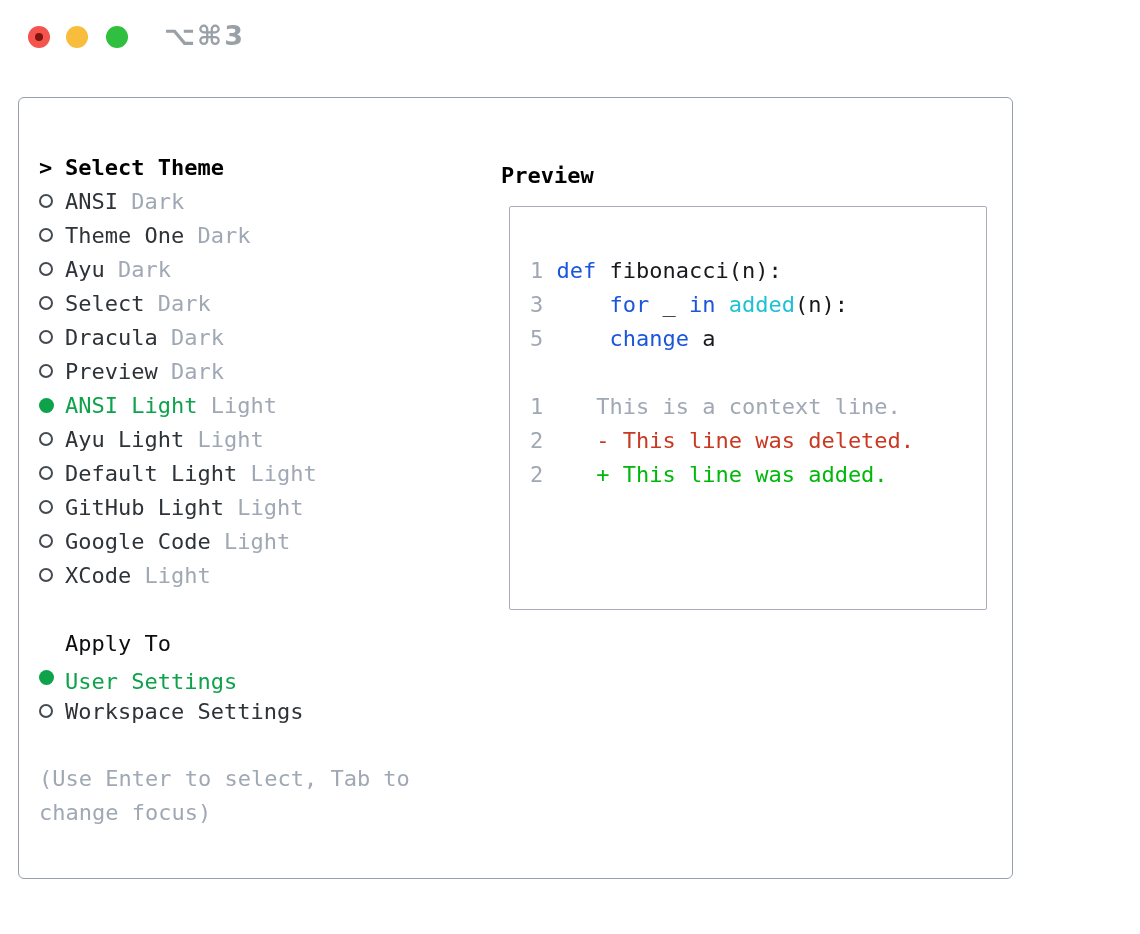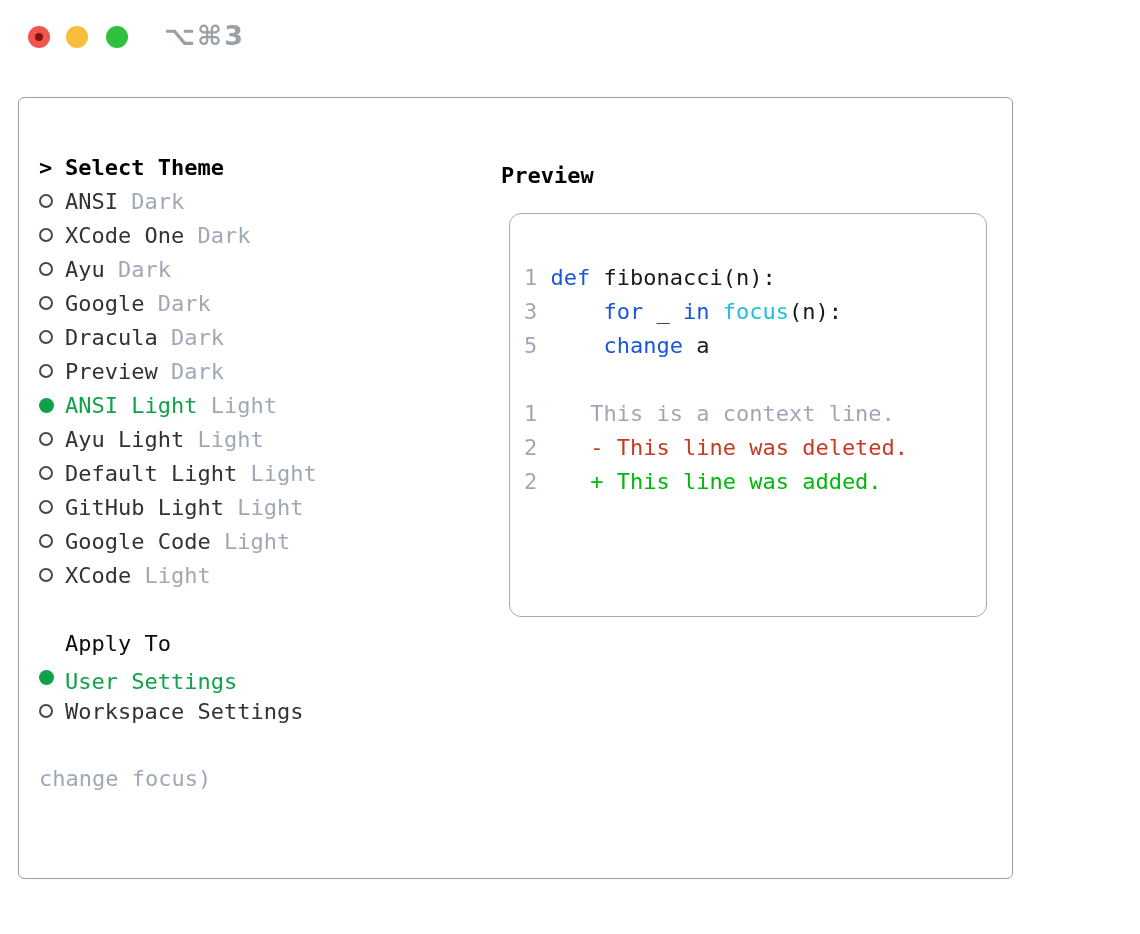--- a/index.html
+++ b/index.html
@@ -51,23 +51,23 @@
   .t-name{color:var(--dark-text);text-align:right;}
   .t-variant{color:var(--muted-gray);margin-left:1ch;}
   .theme-row.selected .t-name{color:var(--selection-green);}
   .apply-hdr{color:var(--black-text);margin-left:26px;}
   .apply-row .t-name{color:var(--dark-text);}
   .apply-row.selected .t-name{color:var(--selection-green);margin-top:8px;}
   .spacer{height:34px;}
   .help{color:var(--muted-gray);line-height:34px;white-space:pre;}
 
   
-  .preview-box{margin-left:8px;margin-top:21px;width:478px;height:404px;
-               border:1.5px solid var(--preview-border);border-radius:12px;
-               padding:47px 0 0 14px;overflow:hidden;}
+  .preview-box{margin-left:8px;margin-top:14px;width:478px;height:404px;
+               border:1.5px solid var(--preview-border);border-radius:2px;
+               padding:47px 0 0 20px;overflow:hidden;}
   .pline{height:34px;line-height:34px;white-space:pre;}
   .lnum{display:inline-block;width:2ch;color:var(--muted-gray);}
   .tk-text{color:#17191d;}
   .tk-keyword{color:var(--keyword-blue);}
   .tk-builtin{color:var(--builtin-cyan);}
   .tk-number{color:var(--number-green);}
   .tk-context{color:var(--muted-gray);}
   .tk-deleted{color:var(--deleted-red);}
   .tk-added{color:var(--added-green);}
 </style>
@@ -85,47 +85,47 @@
 
   <div class="panel">
 
     <div class="left-col">
       <div class="row">
         <span class="icon-col caret">&gt;</span>
         <span class="hdr">Select Theme</span>
       </div>
       <div id="theme-list">
           <div class="row theme-row"><span class="icon-col"><span class="radio"></span></span><span class="t-name">ANSI</span><span class="t-variant">Dark</span></div>
-          <div class="row theme-row"><span class="icon-col"><span class="radio"></span></span><span class="t-name">XCode One</span><span class="t-variant">Dark</span></div>
+          <div class="row theme-row"><span class="icon-col"><span class="radio"></span></span><span class="t-name">Theme One</span><span class="t-variant">Dark</span></div>
           <div class="row theme-row"><span class="icon-col"><span class="radio"></span></span><span class="t-name">Ayu</span><span class="t-variant">Dark</span></div>
-          <div class="row theme-row"><span class="icon-col"><span class="radio"></span></span><span class="t-name">Google</span><span class="t-variant">Dark</span></div>
+          <div class="row theme-row"><span class="icon-col"><span class="radio"></span></span><span class="t-name">Select</span><span class="t-variant">Dark</span></div>
           <div class="row theme-row"><span class="icon-col"><span class="radio"></span></span><span class="t-name">Dracula</span><span class="t-variant">Dark</span></div>
           <div class="row theme-row"><span class="icon-col"><span class="radio"></span></span><span class="t-name">Preview</span><span class="t-variant">Dark</span></div>
           <div class="row theme-row selected"><span class="icon-col"><span class="radio filled"></span></span><span class="t-name">ANSI Light</span><span class="t-variant">Light</span></div>
           <div class="row theme-row"><span class="icon-col"><span class="radio"></span></span><span class="t-name">Ayu Light</span><span class="t-variant">Light</span></div>
           <div class="row theme-row"><span class="icon-col"><span class="radio"></span></span><span class="t-name">Default Light</span><span class="t-variant">Light</span></div>
           <div class="row theme-row"><span class="icon-col"><span class="radio"></span></span><span class="t-name">GitHub Light</span><span class="t-variant">Light</span></div>
           <div class="row theme-row"><span class="icon-col"><span class="radio"></span></span><span class="t-name">Google Code</span><span class="t-variant">Light</span></div>
           <div class="row theme-row"><span class="icon-col"><span class="radio"></span></span><span class="t-name">XCode</span><span class="t-variant">Light</span></div>
         </div>
       <div class="spacer"></div>
       <div class="row apply-hdr">Apply To</div>
       <div id="apply-list" class="">
           <div class="row apply-row selected"><span class="icon-col"><span class="radio filled"></span></span><span class="t-name">User Settings</span></div>
           <div class="row apply-row"><span class="icon-col"><span class="radio"></span></span><span class="t-name">Workspace Settings</span></div>
         </div>
       <div class="spacer"></div>
-      <div class="help" id="help-text"><div>change focus)</div></div>
+      <div class="help" id="help-text"><div>(Use Enter to select, Tab to</div><div>change focus)</div></div>
     </div>
 
     <div class="right-col">
       <div class="row hdr">Preview</div>
       <div class="preview-box" id="preview-box">
           <div class="pline"><span class="lnum">1</span><span class="tk-keyword">def</span><span class="tk-text"> fibonacci(n):</span></div>
-          <div class="pline"><span class="lnum">3</span><span class="tk-text">    </span><span class="tk-keyword">for</span><span class="tk-text"> _ </span><span class="tk-keyword">in</span><span class="tk-text"> </span><span class="tk-builtin">focus</span><span class="tk-text">(n):</span></div>
+          <div class="pline"><span class="lnum">3</span><span class="tk-text">    </span><span class="tk-keyword">for</span><span class="tk-text"> _ </span><span class="tk-keyword">in</span><span class="tk-text"> </span><span class="tk-builtin">added</span><span class="tk-text">(n):</span></div>
           <div class="pline"><span class="lnum">5</span><span class="tk-text">    </span><span class="tk-keyword">change</span><span class="tk-text"> a</span></div>
           <div class="pline"><span class="lnum"></span></div>
           <div class="pline"><span class="lnum">1</span><span class="tk-context">   This is a context line.</span></div>
           <div class="pline"><span class="lnum">2</span><span class="tk-deleted">   - This line was deleted.</span></div>
           <div class="pline"><span class="lnum">2</span><span class="tk-added">   + This line was added.</span></div>
         </div>
     </div>
 
   </div>
 </div>

